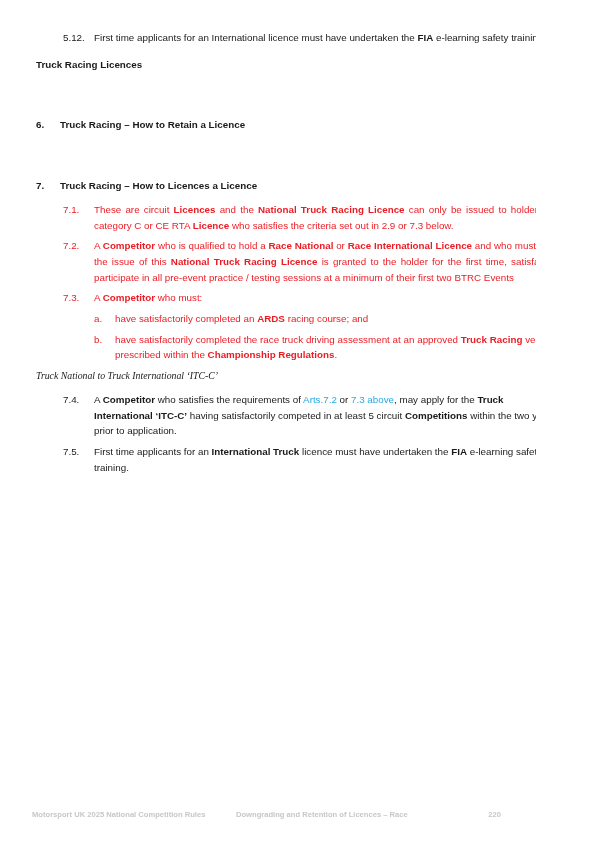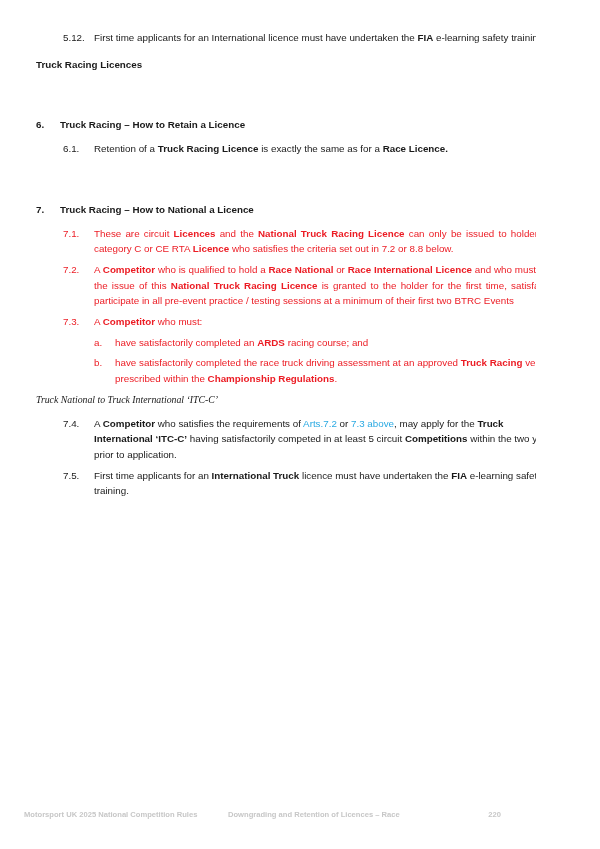--- a/index.html
+++ b/index.html
@@ -42,21 +42,21 @@
   .italic-heading{font-style:italic;margin-top:0;margin-bottom:8px;font-family:Liberation Serif, serif;}
 
   .justify .txt{text-align:justify;}
   .c-red{color:var(--c-red,#ec1c24);}
   .link{color:var(--c-link,#2aa9e2);cursor:pointer;}
 
   b{font-weight:bold;}
 
   .footer{
     position:absolute;
-    left:24px;right:35px;top:808px;
+    left:32px;right:35px;top:808px;
     display:flex;
     align-items:flex-start;
     font-size:7.6px;
     line-height:13px;
     font-weight:bold;
     color:var(--c-footer,#c7c7c7);
   }
   .footer-left{width:204px;flex:0 0 auto;}
   .footer-center{flex:1 1 auto;padding-right:10px;}
   .footer-page{flex:0 0 auto;width:40px;text-align:right;}
@@ -72,31 +72,27 @@
         <span class="num">5.12.</span>
         <span class="txt"><span>First time applicants for an International licence must have undertaken the </span><b>FIA</b><span> e-learning safety training.</span></span>
       </div>
       <div class="block heading">
         <span class="txt"><b>Truck Racing Licences</b></span>
       </div>
       <div class="block numbered-heading">
         <span class="num">6.</span>
         <span class="txt"><b>Truck Racing – How to Retain a Licence</b></span>
       </div>
-      <div class="block clause">
-        <span class="num">6.1.</span>
-        <span class="txt"><span>Retention of a </span><b>Truck Racing Licence</b><span> is exactly the same as for a </span><b>Race Licence.</b></span>
-      </div>
       <div class="block numbered-heading">
         <span class="num">7.</span>
-        <span class="txt"><b>Truck Racing – How to National a Licence</b></span>
+        <span class="txt"><b>Truck Racing – How to Licences a Licence</b></span>
       </div>
       <div class="block clause c-red justify">
         <span class="num">7.1.</span>
-        <span class="txt"><span>These are circuit </span><b>Licences</b><span> and the </span><b>National Truck Racing Licence</b><span> can only be issued to holders of a category C or CE RTA </span><b>Licence</b><span> who satisfies the criteria set out in 7.2 or 8.8 below.</span></span>
+        <span class="txt"><span>These are circuit </span><b>Licences</b><span> and the </span><b>National Truck Racing Licence</b><span> can only be issued to holders of a category C or CE RTA </span><b>Licence</b><span> who satisfies the criteria set out in 2.9 or 7.3 below.</span></span>
       </div>
       <div class="block clause c-red justify">
         <span class="num">7.2.</span>
         <span class="txt"><span>A </span><b>Competitor</b><span> who is qualified to hold a </span><b>Race National</b><span> or </span><b>Race International Licence</b><span> and who must, when the issue of this </span><b>National Truck Racing Licence</b><span> is granted to the holder for the first time, satisfactorily participate in all pre-event practice / testing sessions at a minimum of their first two BTRC Events</span></span>
       </div>
       <div class="block clause c-red">
         <span class="num">7.3.</span>
         <span class="txt"><span>A </span><b>Competitor</b><span> who must:</span></span>
       </div>
       <div class="block lettered c-red">

